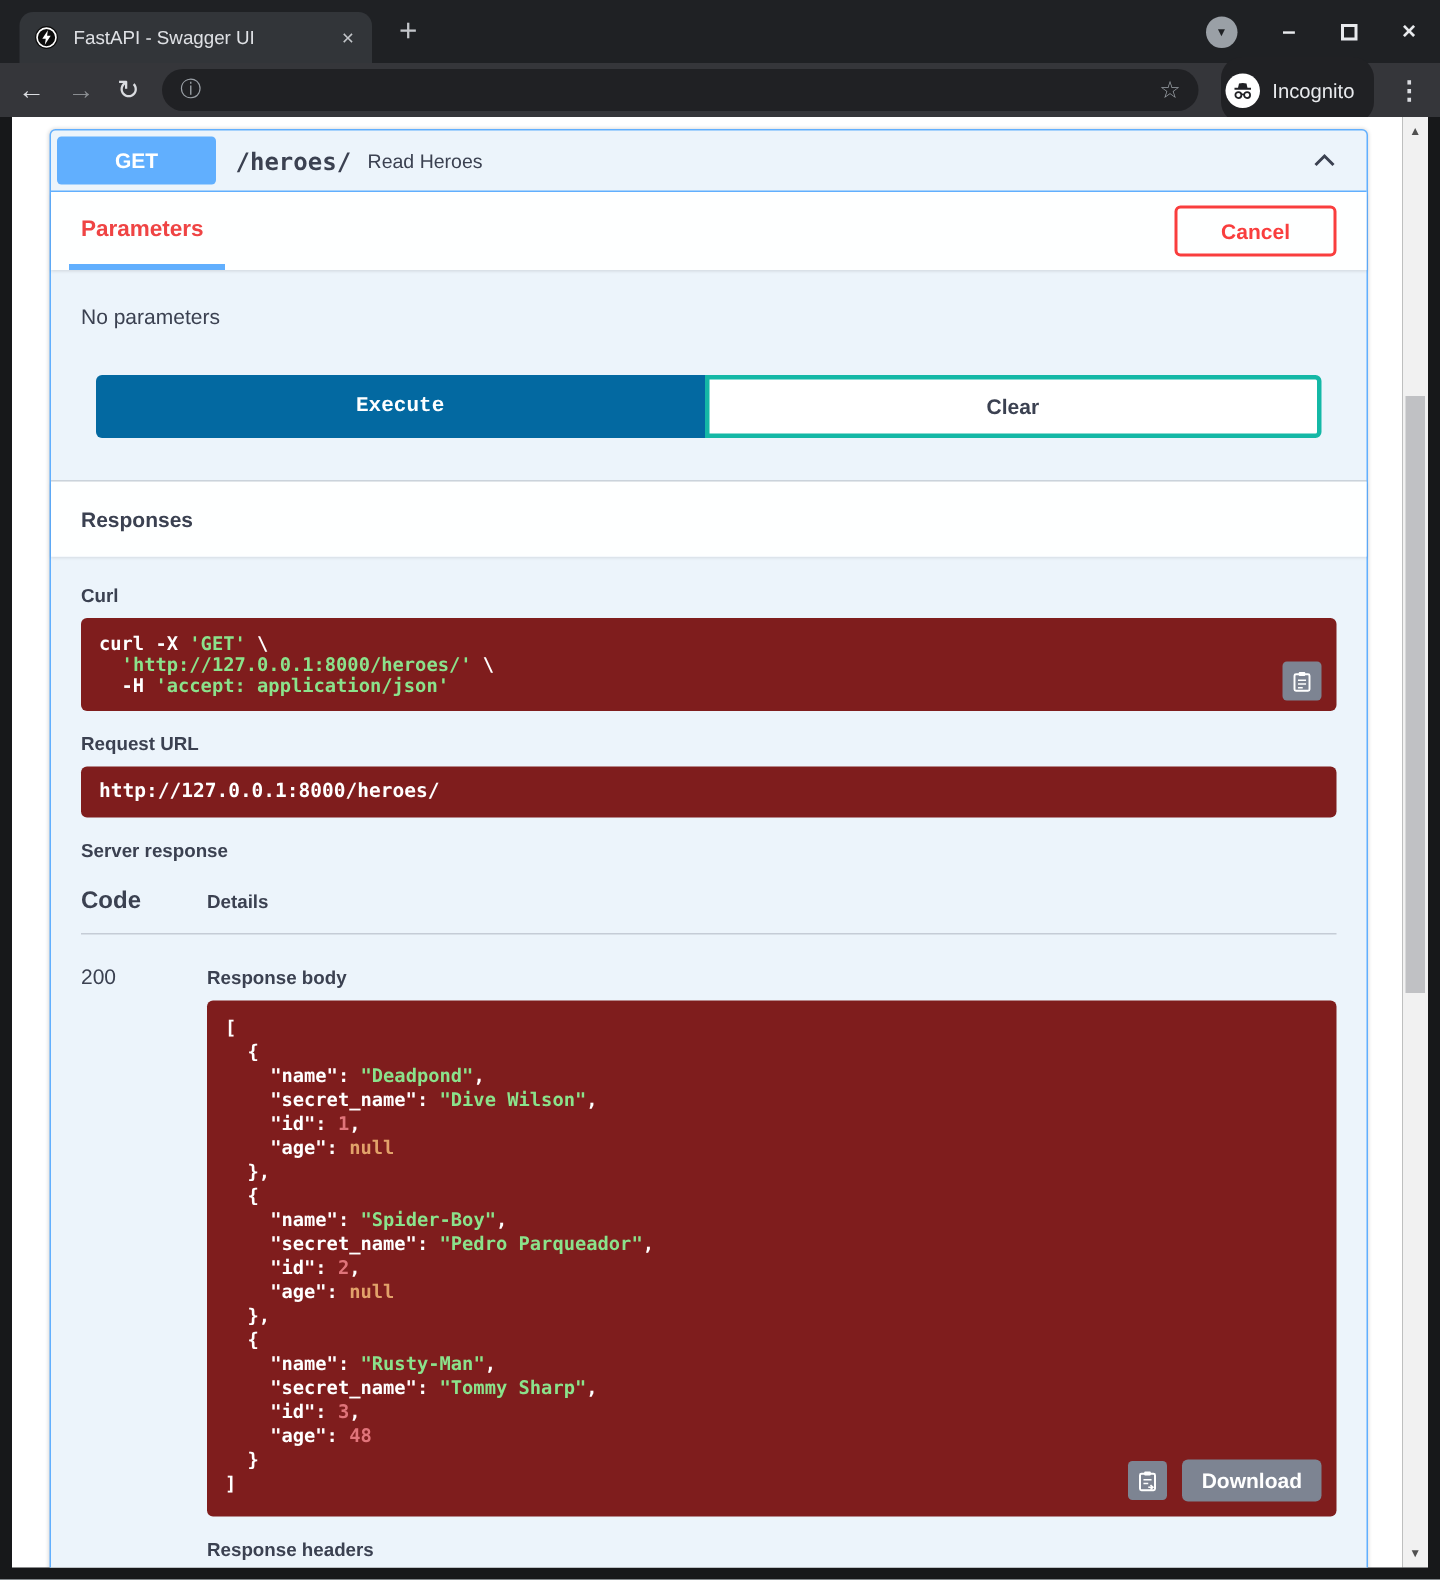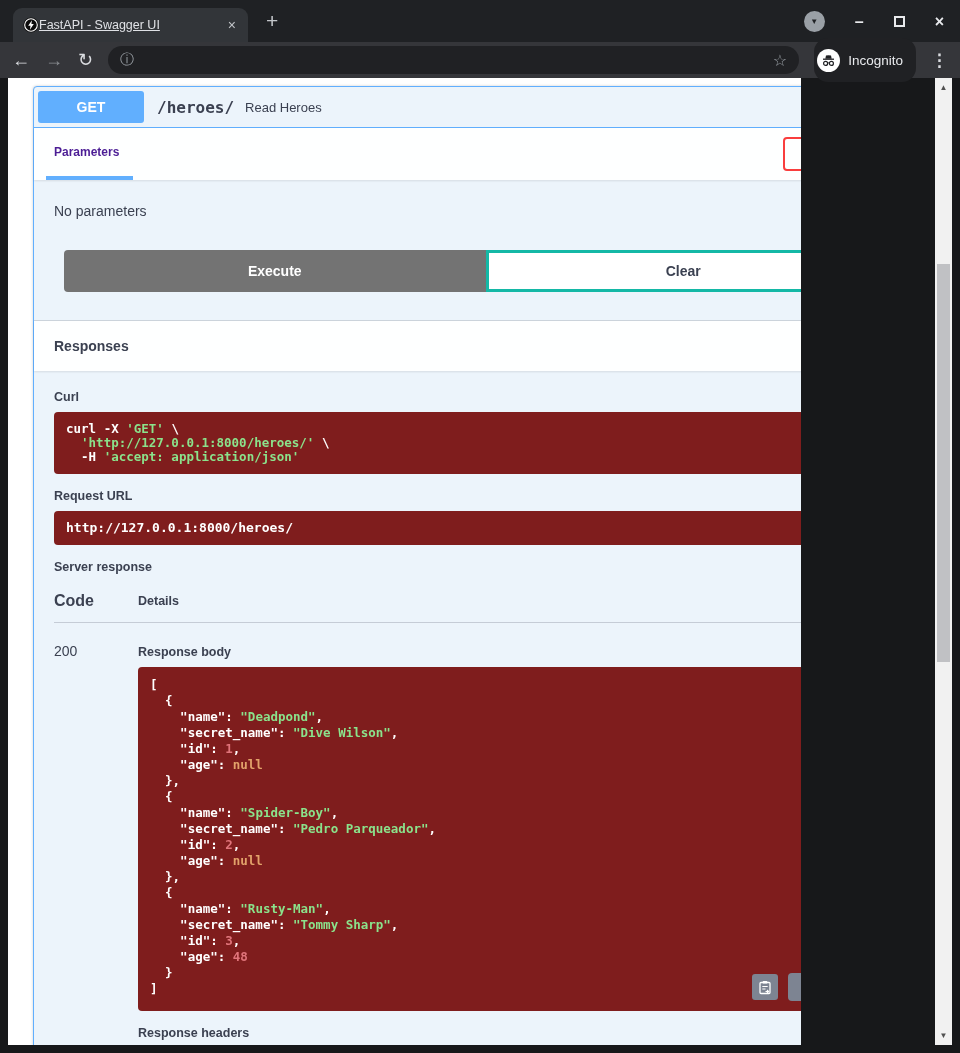--- a/index.html
+++ b/index.html
@@ -10,21 +10,21 @@
     position:relative;
     overflow:hidden;
   }
   
   .titlebar { position:absolute; top:0; left:0; width:960px; height:42px; background:#1f2124; }
   .tab {
     position:absolute; left:13px; top:8px; width:235px; height:34px;
     background:#323539; border-radius:9px 9px 0 0;
     display:flex; align-items:center; padding:0 10px; color:#dfe1e5;
   }
-  .tab-title { font-size:12.5px; margin-left:0; flex:1; white-space:nowrap; overflow:hidden;text-decoration:underline; }
+  .tab-title { font-size:12.5px; margin-left:10px; flex:1; white-space:nowrap; overflow:hidden; }
   .tab-close { color:#c2c5c9; font-size:14px; padding:0 2px; cursor:default; }
   .new-tab { position:absolute; left:266px; top:9px; color:#c2c5c9; font-size:21px; font-weight:400; }
   .win-controls { position:absolute; right:16px; top:11px; display:flex; align-items:center; gap:30px; }
   .chev-circle { width:21px; height:21px; border-radius:50%; background:#9aa0a6; color:#1f2124;
     display:flex; align-items:center; justify-content:center; font-size:8px; }
   .win-min { color:#e8eaed; font-size:16px; font-weight:700; line-height:10px; }
   .win-max { width:11px; height:11px; border:2px solid #e8eaed; display:inline-block; }
   .win-close { color:#e8eaed; font-size:16px; font-weight:700; }
   .toolbar {
     position:absolute; top:42px; left:0; width:960px; height:36px; background:#35363a;
@@ -45,21 +45,21 @@
     height:44px; background:#202124; border-radius:14px;
     display:flex; align-items:center; gap:8px; padding:0 13px 0 3px;
   }
   .incog-circle { width:23px; height:23px; background:#fff; border-radius:50%;
     display:flex; align-items:center; justify-content:center; }
   .incog-label { color:#e8eaed; font-size:13.5px; }
   .menu-dots { color:#dadce0; font-size:17px; font-weight:700; }
 
   
   .content {
-    position:absolute; top:78px; left:8px; width:793px; height:967px;
+    position:absolute; top:78px; left:8px; width:927px; height:967px;
     background:#fff; overflow:hidden;
   }
   
   .scrollbar { position:absolute; top:78px; left:935px; width:17px; height:967px; background:#f1f1f1; }
   .sb-arrow { position:absolute; left:0; width:17px; text-align:center; color:#505050; font-size:8px; }
   .sb-up { top:5px; } .sb-down { bottom:5px; }
   .sb-thumb { position:absolute; top:186px; left:2px; width:13px; height:398px; background:#c0c1c4; }
 
   
   .opblock {
@@ -79,35 +79,35 @@
   .collapse-arrow { margin-left:auto; margin-right:14px; display:flex; }
 
   .section-header {
     background:rgba(255,255,255,.92);
     display:flex; align-items:stretch; justify-content:space-between;
     padding:0 20px; height:52px;
     box-shadow:0 1px 2px rgba(0,0,0,.1);
   }
   .param-tab {
     display:flex; align-items:center;
-    font-weight:700; font-size:12px; color:#4c1d95;
+    font-weight:700; font-size:15px; color:#ef4444;
     border-bottom:4px solid #61affe; padding:0 14px 0 8px; margin-left:-8px;
   }
   .cancel-wrap { display:flex; align-items:center; }
   .btn-cancel {
     background:transparent; border:2px solid #f93e3e; color:#f93e3e;
     font-weight:700; font-size:14px; padding:7px 29px; border-radius:4px;
     font-family:"Liberation Sans", sans-serif;
   }
   .no-params { padding:23px 20px 0; color:#3b4151; font-size:14px; }
   .execute-row { display:flex; padding:31px 30px 29px; }
   .btn-execute {
-    flex:1; background:#737373; color:#fff; font-weight:700; font-size:14px;
-    padding:10px 16px; border:none; border-radius:4px 0 0 4px;
-    font-family:Liberation Sans, sans-serif;
+    flex:1; background:#0369a1; color:#fff; font-weight:700; font-size:14px;
+    padding:10px 0; border:none; border-radius:4px 0 0 4px;
+    font-family:Liberation Mono, monospace;
   }
   .btn-clear {
     flex:1; background:#fff; color:#3b4151; font-weight:700; font-size:14px;
     padding:10px 0; border:3px solid #14b8a6; border-radius:0 4px 4px 0;
     font-family:"Liberation Sans", sans-serif;
   }
   .responses-header {
     background:rgba(255,255,255,.92); padding:17px 20px;
     font-weight:700; font-size:14px; color:#3b4151;
     box-shadow:0 1px 2px rgba(0,0,0,.1), 0 -1px 0 rgba(59,65,81,.18);

